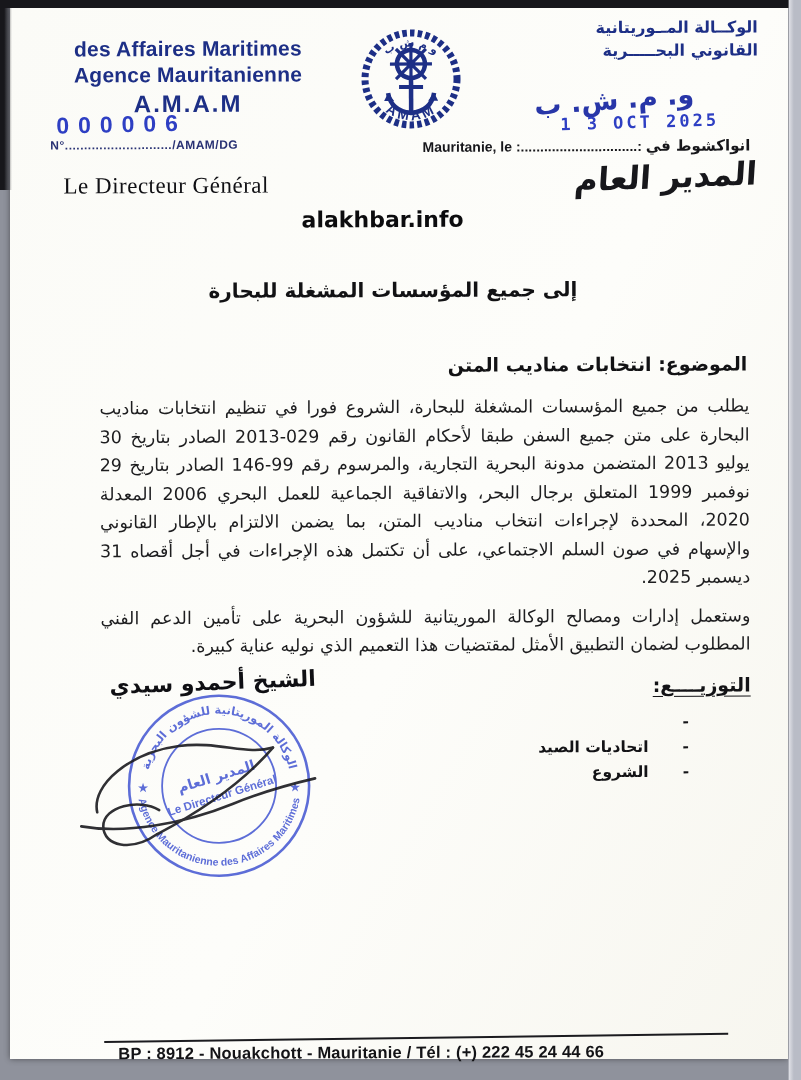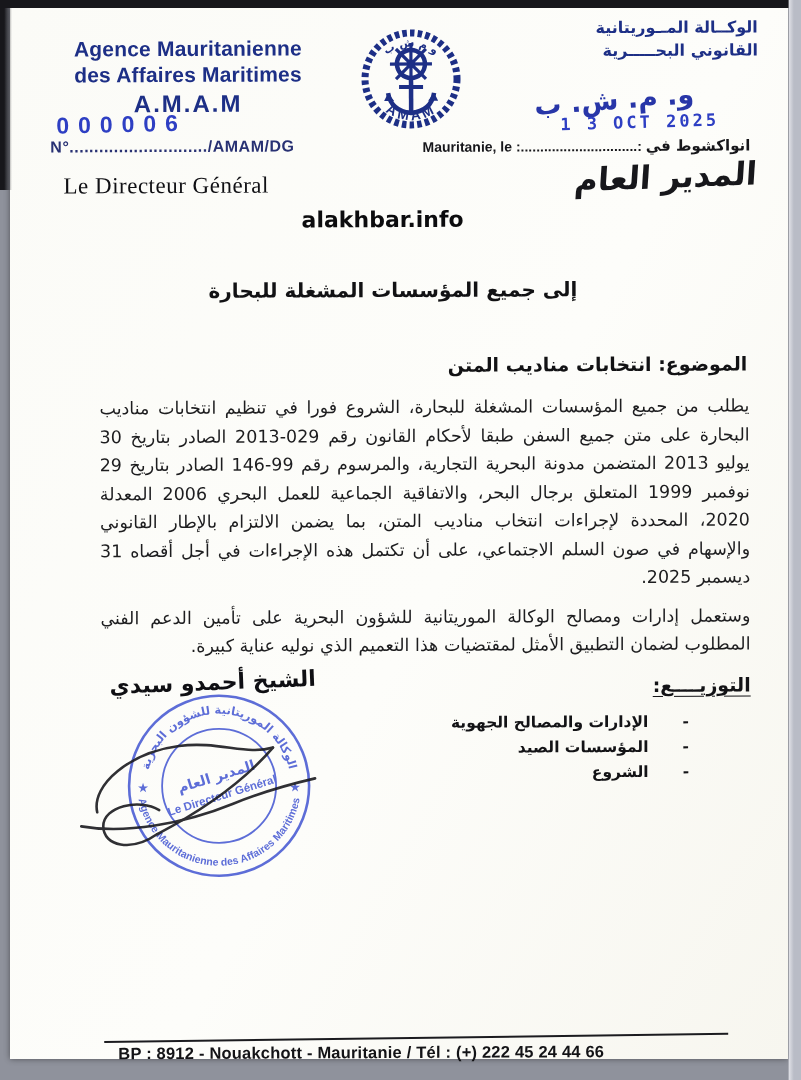--- a/index.html
+++ b/index.html
@@ -29,21 +29,21 @@
   .logo{position:absolute;left:342px;top:10px;}
   .org-ar{position:absolute;right:28px;top:10px;width:248px;text-align:right;
     color:#1d2f86;font-weight:700;font-size:16px;line-height:1.45;}
   .hand-abbrev{position:absolute;right:92px;top:78px;color:#2836a8;font-weight:700;
     font-size:27px;transform:rotate(-4deg);letter-spacing:2px;}
   .date-stamp{position:absolute;left:552px;top:106px;color:#2e3fc3;font-weight:700;
     font-family:"DejaVu Sans Mono",monospace;font-size:17px;letter-spacing:3px;
     transform:rotate(-1.5deg);white-space:nowrap;}
 
   
-  .ref-line{position:absolute;left:42px;top:130px;font-size:16px;font-weight:700;
+  .ref-line{position:absolute;left:42px;top:130px;font-size:12px;font-weight:700;
     color:#283173;letter-spacing:.5px;white-space:nowrap;}
   .num-stamp{position:absolute;left:48px;top:103px;color:#2e3fc3;font-weight:700;
     font-size:23px;letter-spacing:9px;transform:rotate(-1deg);}
   .place-line{position:absolute;right:36px;top:131px;font-size:14px;font-weight:700;
     color:#16161a;white-space:nowrap;}
   .place-line .ar{font-size:15px;}
 
   .dir-fr{position:absolute;left:55px;top:165px;font-family:"Liberation Serif",serif;
     font-size:23px;color:#101014;letter-spacing:.5px;}
   .dir-ar{position:absolute;right:30px;top:152px;font-size:32px;font-weight:700;
@@ -79,22 +79,22 @@
     font-weight:700;font-size:16.5px;color:#131316;letter-spacing:.2px;}
 </style>
 </head>
 <body>
 
 <div class="photo">
   <div class="page">
     <div class="content">
 
       <div class="org-fr">
+        <div>des Affaires Maritimes</div>
         <div>Agence Mauritanienne</div>
-        <div>des Affaires Maritimes</div>
         <div class="acr">A.M.A.M</div>
       </div>
 
       <div class="logo">
         <svg width="122" height="120" viewBox="0 0 122 120">
           <defs>
             <path id="lg-top" d="M 22,58 A 41,41 0 0 1 100,58"></path>
             <path id="lg-bot" d="M 18,60 A 43,43 0 0 0 104,60"></path>
           </defs>
           <circle cx="61" cy="62" r="46" fill="none" stroke="#1d2f86" stroke-width="7" stroke-dasharray="4.5 3.2"></circle>
@@ -154,25 +154,24 @@
 
       <div class="body-block ar">
         <p>يطلب من جميع المؤسسات المشغلة للبحارة، الشروع فورا في تنظيم انتخابات مناديب البحارة على متن جميع السفن طبقا لأحكام القانون رقم 029-2013 الصادر بتاريخ 30 يوليو 2013 المتضمن مدونة البحرية التجارية، والمرسوم رقم 99-146 الصادر بتاريخ 29 نوفمبر 1999 المتعلق برجال البحر، والاتفاقية الجماعية للعمل البحري 2006 المعدلة 2020، المحددة لإجراءات انتخاب مناديب المتن، بما يضمن الالتزام بالإطار القانوني والإسهام في صون السلم الاجتماعي، على أن تكتمل هذه الإجراءات في أجل أقصاه 31 ديسمبر 2025.</p>
         <p>وستعمل إدارات ومصالح الوكالة الموريتانية للشؤون البحرية على تأمين الدعم الفني المطلوب لضمان التطبيق الأمثل لمقتضيات هذا التعميم الذي نوليه عناية كبيرة.</p>
       </div>
 
       <div class="dist ar">
         <div class="dist-title">التوزيــــع:</div>
         <div class="dist-item">
           <span>-</span>
-          <span>الإدارات والمصالح الجهوية</span>
         </div>
         <div class="dist-item">
           <span>-</span>
-          <span>المؤسسات الصيد</span>
+          <span>اتحاديات الصيد</span>
         </div>
         <div class="dist-item">
           <span>-</span>
           <span>الشروع</span>
         </div>
       </div>
 
       <div class="sig-name ar" dir="rtl">الشيخ أحمدو سيدي</div>
 
       <div class="stamp-wrap">

